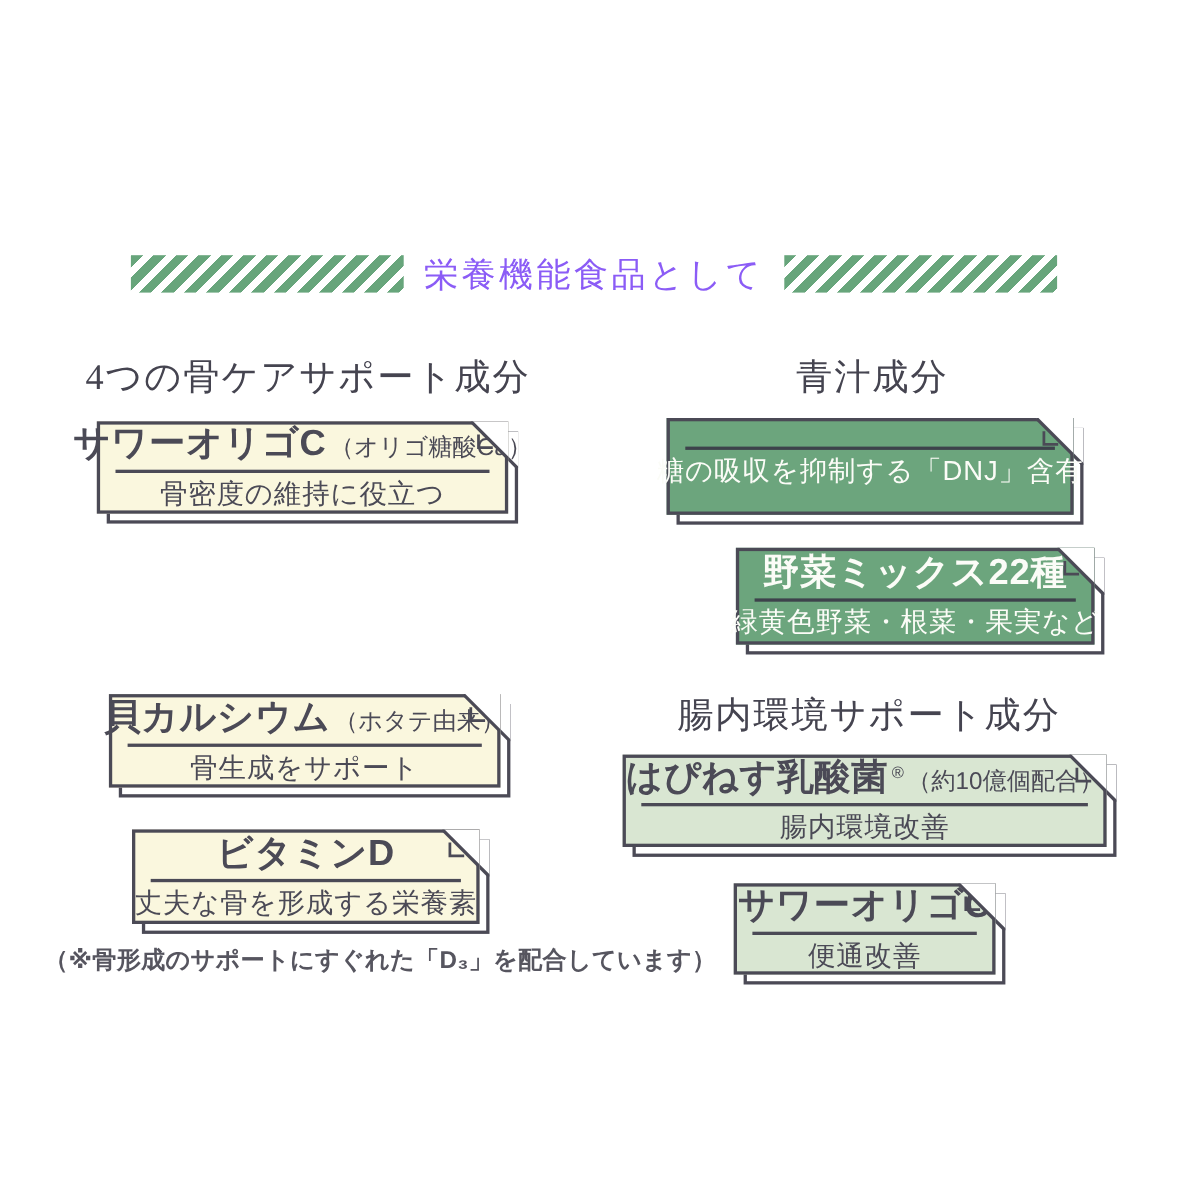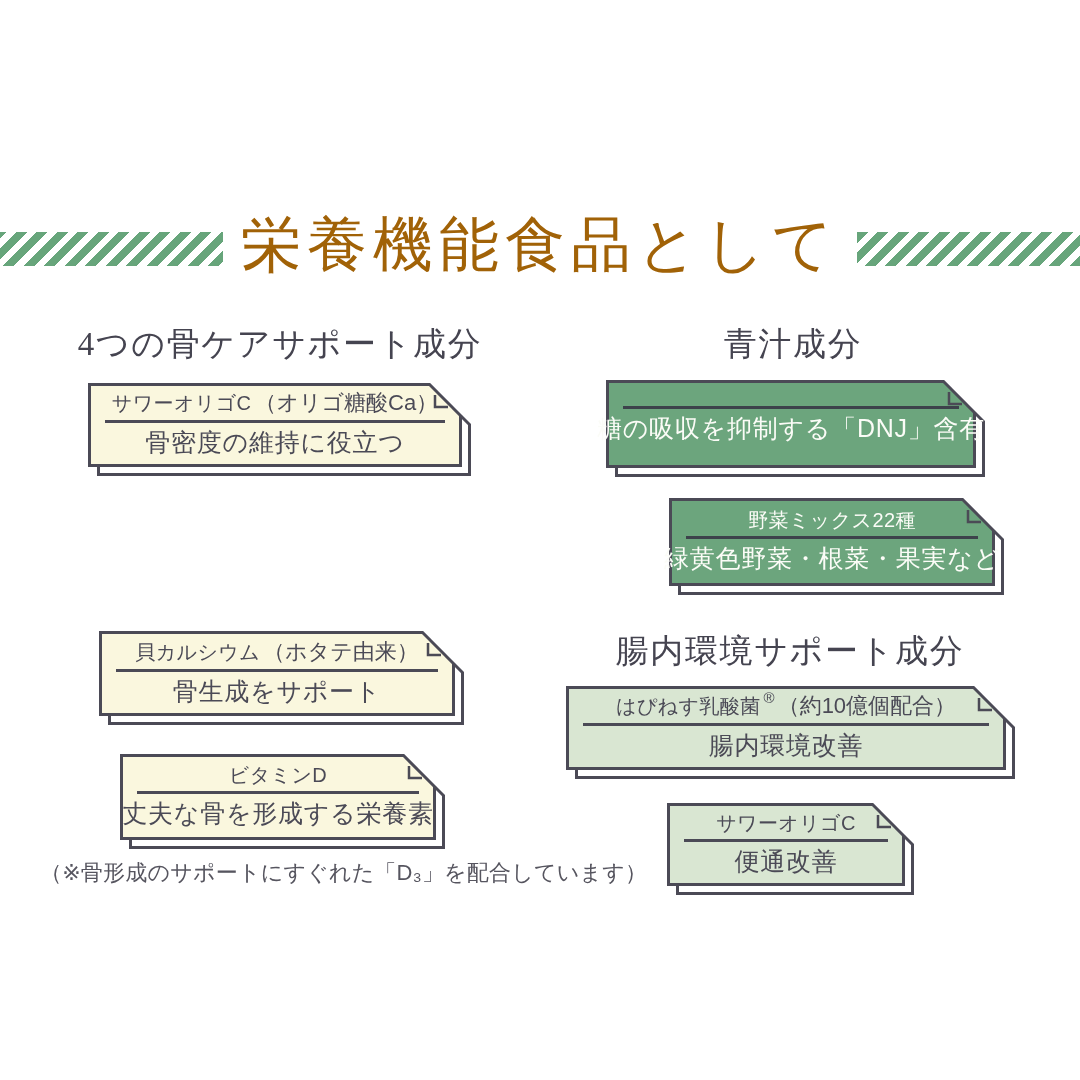--- a/index.html
+++ b/index.html
@@ -19,21 +19,21 @@
   
   .header{
     position:absolute;top:222px;left:0;width:1080px;height:54px;
     display:flex;align-items:center;justify-content:center;gap:18px;
   }
   .stripe{
     width:248px;height:34px;flex:0 0 auto;
     background:repeating-linear-gradient(135deg,var(--green) 0 8px,#ffffff 8px 14.5px);
   }
   .main-title{
-    font-family:Liberation Mono, monospace;font-size:60px;color:#a16207;
+    font-family:Liberation Serif, serif;font-size:31px;color:#8b5cf6;
     letter-spacing:0.10em;white-space:nowrap;line-height:1;
   }
   
   .sec-heading{
     position:absolute;width:440px;text-align:center;
     font-family:var(--serif);font-size:33px;color:#454450;
     letter-spacing:0.05em;white-space:nowrap;line-height:1.2;
   }
   
   .card{position:absolute;}
@@ -43,34 +43,34 @@
   }
   .card-front{
     position:absolute;inset:0;box-sizing:border-box;border:3px solid var(--ink);
     display:flex;flex-direction:column;align-items:center;justify-content:center;
     padding:4px 10px 7px;
   }
   .cream  .card-front{background:var(--cream);color:var(--ink);}
   .green  .card-front{background:var(--green-card);color:#fbfcf7;}
   .lgreen .card-front{background:var(--lgreen);color:var(--ink);}
   .card-title-row{display:flex;align-items:baseline;gap:3px;line-height:1.2;white-space:nowrap;}
-  .card-title{font-weight:normal;font-size:20px;letter-spacing:0.02em;}
+  .card-title{font-weight:bold;font-size:33px;letter-spacing:0.02em;}
   .card-sup{font-size:15px;position:relative;top:-10px;}
   .card-paren{font-size:22px;}
   .card-divider{align-self:stretch;height:3px;margin:4px 4px 6px;background:var(--ink);flex:0 0 auto;}
   .green .card-divider{background:#3d424b;}
   .card-desc{font-size:25px;letter-spacing:0.03em;line-height:1.1;white-space:nowrap;}
   
   .corner{position:absolute;top:-3px;right:-3px;display:block;}
   .corner .cut{stroke:var(--ink);stroke-width:3;}
   .corner .fold{stroke:var(--ink);stroke-width:2.5;fill:none;}
   
   .note{
     position:absolute;left:40px;top:858px;width:480px;text-align:center;
-    font-size:22px;color:#56555f;letter-spacing:0.01em;white-space:nowrap;
+    font-size:22px;color:#56555f;letter-spacing:0.01em;white-space:nowrap;font-weight:bold;
   }
 </style>
 </head>
 <body>
 
 <div id="stage">
 
   <div class="header">
     <div class="stripe"></div>
     <div class="main-title">栄養機能食品として</div>

